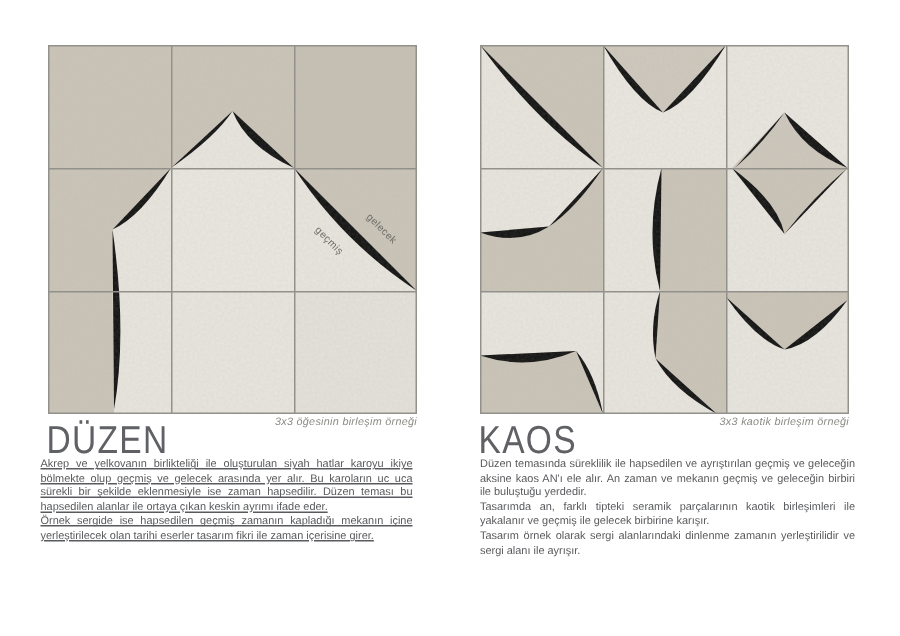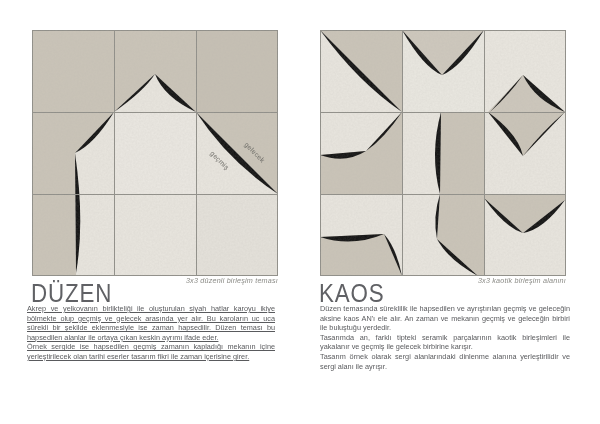--- a/index.html
+++ b/index.html
@@ -122,29 +122,29 @@
       <path d="M164,168 Q184,196.7 203,203 Z"></path>
       <path d="M203,203 Q223.9,199.4 245,170 Z"></path>
     </g>
     <g stroke="#8f8e88" stroke-width="1">
       <path d="M82.5,0 V246 M164.5,0 V246 M0,82.5 H246 M0,164.5 H246" fill="none"></path>
       <rect x="0.5" y="0.5" width="245" height="245" fill="none"></rect>
     </g>
     <rect x="0" y="0" width="246" height="246" filter="url(#grain)" opacity="0.20"></rect>
   </svg>
 
-  <div id="caption-duzen" class="caption">3x3 düzenli birleşim teması</div>
-  <div id="caption-kaos" class="caption">3x3 kaotik birleşim alanını</div>
+  <div id="caption-duzen" class="caption">3x3 öğesinin birleşim örneği</div>
+  <div id="caption-kaos" class="caption">3x3 kaotik birleşim örneği</div>
 
   <h1 id="title-duzen" class="section-title">DÜZEN</h1>
   <h1 id="title-kaos" class="section-title">KAOS</h1>
 
   <div id="body-duzen" class="body-text">
     <p>Akrep ve yelkovanın birlikteliği ile oluşturulan siyah hatlar karoyu ikiye bölmekte olup geçmiş ve gelecek arasında yer alır. Bu karoların uc uca sürekli bir şekilde eklenmesiyle ise zaman hapsedilir. Düzen teması bu hapsedilen alanlar ile ortaya çıkan keskin ayrımı ifade eder.</p>
     <p>Örnek sergide ise hapsedilen geçmiş zamanın kapladığı mekanın içine yerleştirilecek olan tarihi eserler tasarım fikri ile zaman içerisine girer.</p>
   </div>
   <div id="body-kaos" class="body-text">
     <p>Düzen temasında süreklilik ile hapsedilen ve ayrıştırılan geçmiş ve geleceğin aksine kaos AN'ı ele alır. An zaman ve mekanın geçmiş ve geleceğin birbiri ile buluştuğu yerdedir.</p>
     <p>Tasarımda an, farklı tipteki seramik parçalarının kaotik birleşimleri ile yakalanır ve geçmiş ile gelecek birbirine karışır.</p>
-    <p>Tasarım örnek olarak sergi alanlarındaki dinlenme alanına yerleştirilidir ve sergi alanı ile ayrışır.</p>
+    <p>Tasarım örnek olarak sergi alanlarındaki dinlenme zamanın yerleştirilidir ve sergi alanı ile ayrışır.</p>
   </div>
 
 </div>
 
 </body></html>

